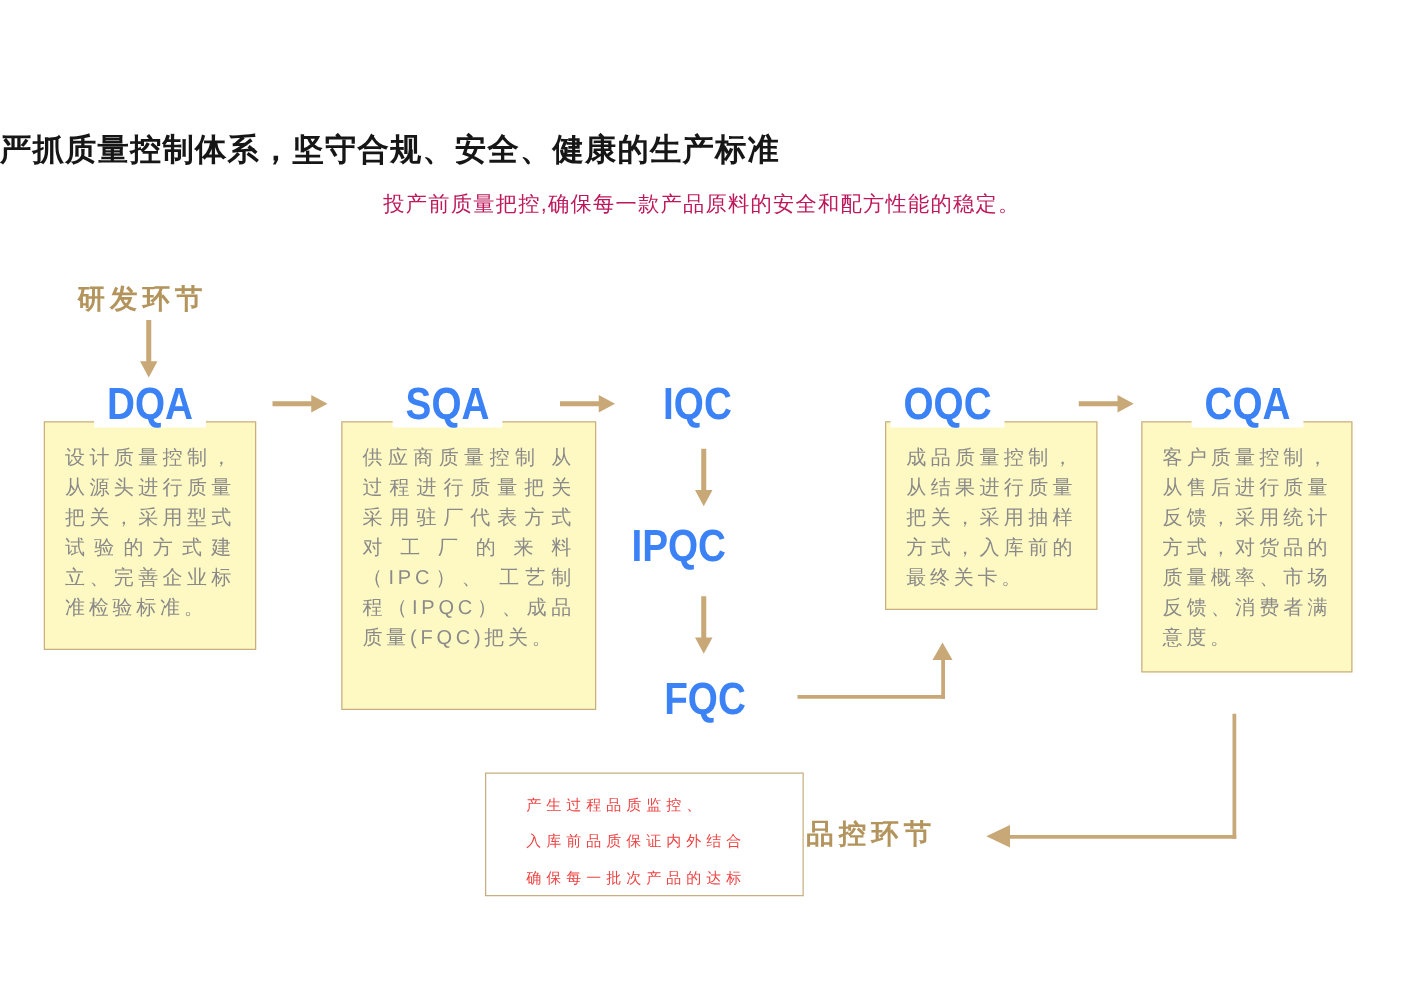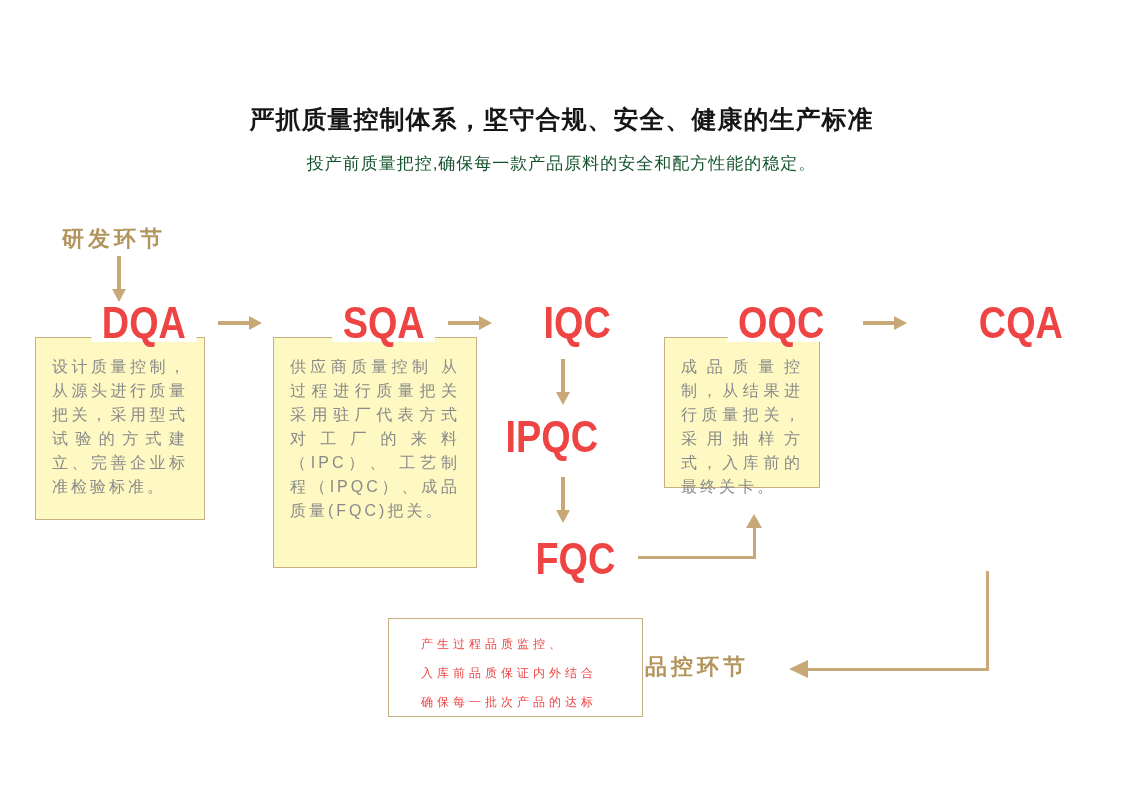--- a/index.html
+++ b/index.html
@@ -5,38 +5,38 @@
   html, body { margin:0; padding:0; background:#ffffff; }
   .canvas {
     position:relative; width:1123px; height:788px; margin:0 auto;
     background:#ffffff; overflow:hidden;
     font-family:"Liberation Sans","DejaVu Sans",sans-serif;
   }
 
   
   .title {
     position:absolute; left:0; top:103px; width:100%;
-    text-align:center; font-size:25px; font-weight:700;
+    font-size:25px; font-weight:700;
     color:#161616; letter-spacing:1px;
   }
   .subtitle {
     position:absolute; left:0; top:152px; width:100%;
-    text-align:center; font-size:17px; color:#14532d; letter-spacing:1px;
+    text-align:center; font-size:17px; color:#be185d; letter-spacing:1px;
   }
 
   
   .stage-label {
     position:absolute; font-size:22px; font-weight:700;
     color:#b3945c; letter-spacing:4px; white-space:nowrap;
   }
 
   
   .node-title {
-    position:absolute; text-align:right; z-index:2;
-    font-size:44px; font-weight:700; color:#ef4444; line-height:38px;
+    position:absolute; text-align:center; z-index:2;
+    font-size:36px; font-weight:700; color:#3b82f6; line-height:38px;
     white-space:nowrap;
   }
   .node-title > span {
     display:inline-block; background:#ffffff; padding:0 12px;
     transform:scaleX(0.86);
   }
   .node-title.bare > span { background:transparent; }
 
   
   .node-box {
@@ -133,28 +133,31 @@
     <span>FQC</span>
   </div>
 
   <div class="line" style="left:638px; top:556px; width:118px; height:3px;"></div>
   <div class="line" style="left:753px; top:528px; width:3px; height:31px;"></div>
   <div class="tri-up" style="left:746px; top:514px;"></div>
 
   <div class="node-title" style="left:673px; top:304px; width:170px;">
     <span>OQC</span>
   </div>
-  <div class="node-box" style="left:664px; top:337px; width:156px; height:151px;">
+  <div class="node-box" style="left:708px; top:337px; width:170px; height:151px;">
     <p>成品质量控制，从结果进行质量把关，采用抽样方式，入库前的最终关卡。</p>
   </div>
 
   <div class="arrow-h" style="left:863px; top:316px;"></div>
 
   <div class="node-title" style="left:913px; top:304px; width:169px;">
     <span>CQA</span>
+  </div>
+  <div class="node-box" style="left:913px; top:337px; width:169px; height:201px;">
+    <p>客户质量控制，从售后进行质量反馈，采用统计方式，对货品的质量概率、市场反馈、消费者满意度。</p>
   </div>
 
   <div class="line" style="left:986px; top:571px; width:3px; height:100px;"></div>
   <div class="line" style="left:808px; top:668px; width:181px; height:3px;"></div>
   <div class="tri-left" style="left:789px; top:660px;"></div>
 
   <div class="stage-label" style="left:645px; top:652px;">品控环节</div>
 
   <div class="note-box" style="left:388px; top:618px; width:255px; height:99px;">
     <span class="note-inner">

